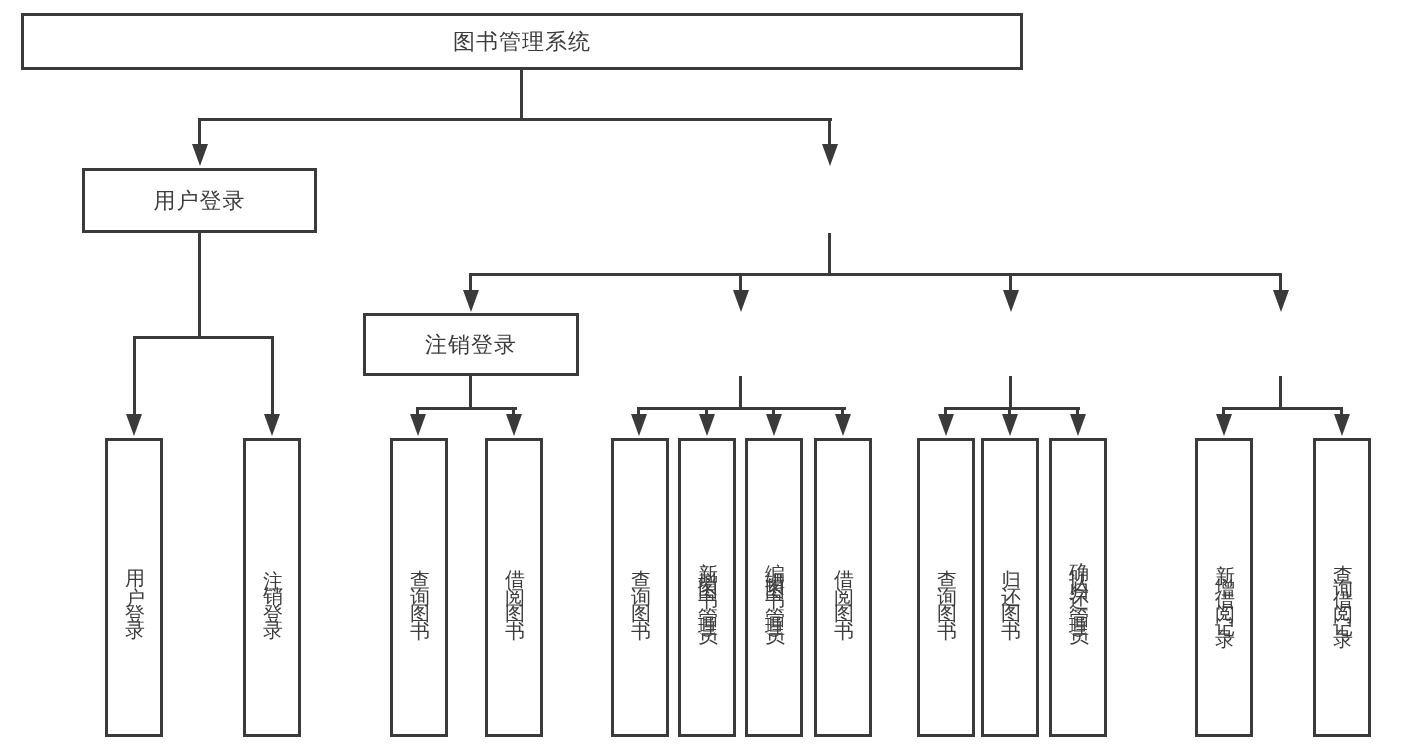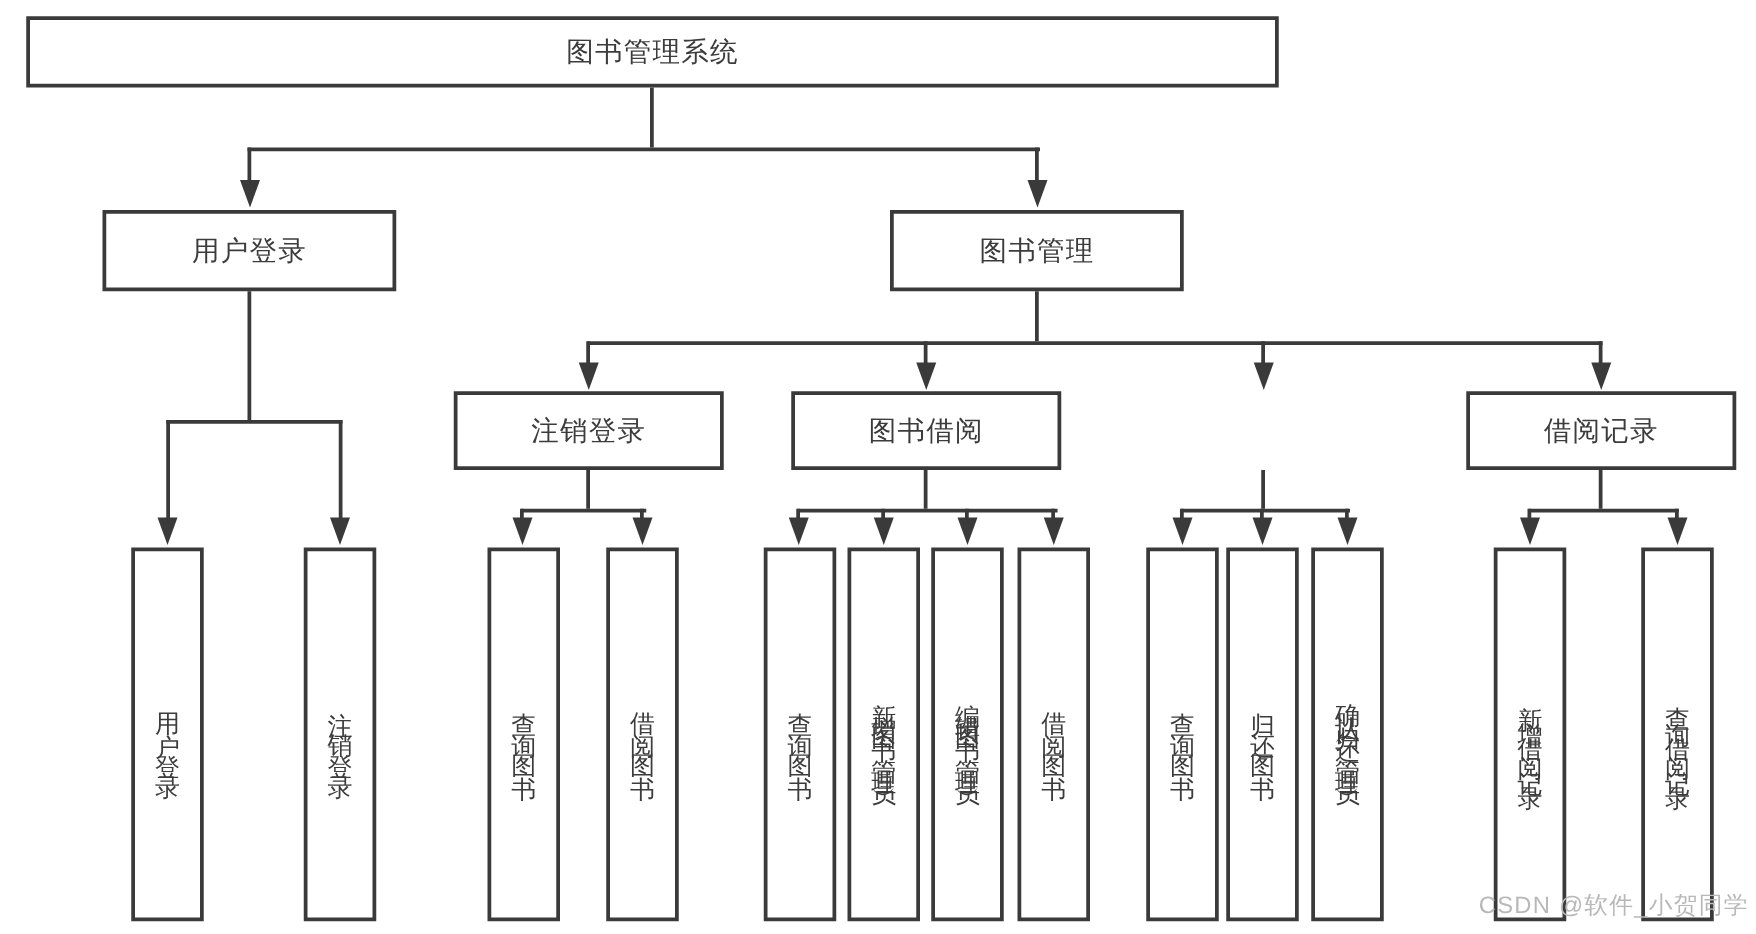--- a/index.html
+++ b/index.html
@@ -3,21 +3,21 @@
 <meta charset="utf-8">
 <style>
   html,body { margin:0; padding:0; background:#ffffff; }
   #canvas {
     position:relative; width:1405px; height:747px; background:#ffffff;
     font-family:"Liberation Sans", sans-serif; overflow:hidden;
   }
   .box {
     position:absolute; border:3px solid #3a3a3a; background:#ffffff;
     box-sizing:border-box; display:flex; align-items:center; justify-content:center;
-    color:#3c3c3c; font-size:22px; letter-spacing:1px;
+    color:#3c3c3c; font-size:22px; letter-spacing:1px;font-family:Liberation Mono, monospace;
   }
   .leaf { width:58px; height:299px; font-size:20px; }
   .leaf span { writing-mode:vertical-rl; text-orientation:mixed; }
   .leaf span.v4 { letter-spacing:17px; }
   .leaf span.v6 { letter-spacing:13px; }
   .leaf span.v9 { letter-spacing:9px; }
   .hline { position:absolute; height:3px; background:#3a3a3a; }
   .vline { position:absolute; width:3px; background:#3a3a3a; }
   .arrow {
     position:absolute; width:0; height:0;
@@ -41,23 +41,20 @@
   <div class="vline" style="left:520px;top:70px;height:48px"></div>
   <div class="hline" style="left:198px;top:118px;width:634px"></div>
   <div class="vline" style="left:198px;top:118px;height:28px"></div>
   <div class="arrow" style="left:192px;top:144px"></div>
   <div class="vline" style="left:828px;top:118px;height:28px"></div>
   <div class="arrow" style="left:822px;top:144px"></div>
 
   <div class="box" style="left:82px;top:168px;width:235px;height:65px">
     <span>用户登录</span>
   </div>
-  <div class="box" style="left:712px;top:168px;width:235px;height:65px">
-    <span>图书管理</span>
-  </div>
 
   <div class="vline" style="left:198px;top:233px;height:103px"></div>
   <div class="hline" style="left:133px;top:336px;width:141px"></div>
   <div class="vline" style="left:133px;top:336px;height:82px"></div>
   <div class="arrow" style="left:126px;top:414px"></div>
   <div class="vline" style="left:271px;top:336px;height:82px"></div>
   <div class="arrow" style="left:264px;top:414px"></div>
 
   <div class="vline" style="left:828px;top:233px;height:40px"></div>
   <div class="hline" style="left:470px;top:273px;width:812px"></div>
@@ -65,26 +62,20 @@
   <div class="arrow" style="left:463px;top:290px"></div>
   <div class="vline" style="left:739px;top:273px;height:20px"></div>
   <div class="arrow" style="left:733px;top:290px"></div>
   <div class="vline" style="left:1009px;top:273px;height:20px"></div>
   <div class="arrow" style="left:1003px;top:290px"></div>
   <div class="vline" style="left:1279px;top:273px;height:20px"></div>
   <div class="arrow" style="left:1273px;top:290px"></div>
 
   <div class="box" style="left:363px;top:313px;width:216px;height:63px">
     <span>注销登录</span>
-  </div>
-  <div class="box" style="left:633px;top:313px;width:216px;height:63px">
-    <span>图书借阅</span>
-  </div>
-  <div class="box" style="left:1173px;top:313px;width:216px;height:63px">
-    <span>借阅记录</span>
   </div>
 
   <div class="vline" style="left:469px;top:376px;height:31px"></div>
   <div class="hline" style="left:417px;top:407px;width:100px"></div>
   <div class="vline" style="left:416px;top:407px;height:10px"></div>
   <div class="arrow" style="left:410px;top:414px"></div>
   <div class="vline" style="left:512px;top:407px;height:10px"></div>
   <div class="arrow" style="left:506px;top:414px"></div>
 
   <div class="vline" style="left:739px;top:376px;height:31px"></div>
@@ -151,15 +142,14 @@
     <span class="v9">确认归还（管理员）</span>
   </div>
 
   <div class="box leaf" style="left:1195px;top:438px">
     <span class="v6">新增借阅记录</span>
   </div>
   <div class="box leaf" style="left:1313px;top:438px">
     <span class="v6">查询借阅记录</span>
   </div>
 
-  <div class="watermark">CSDN @软件_小贺同学</div>
 
 </div>
 
 </body></html>

